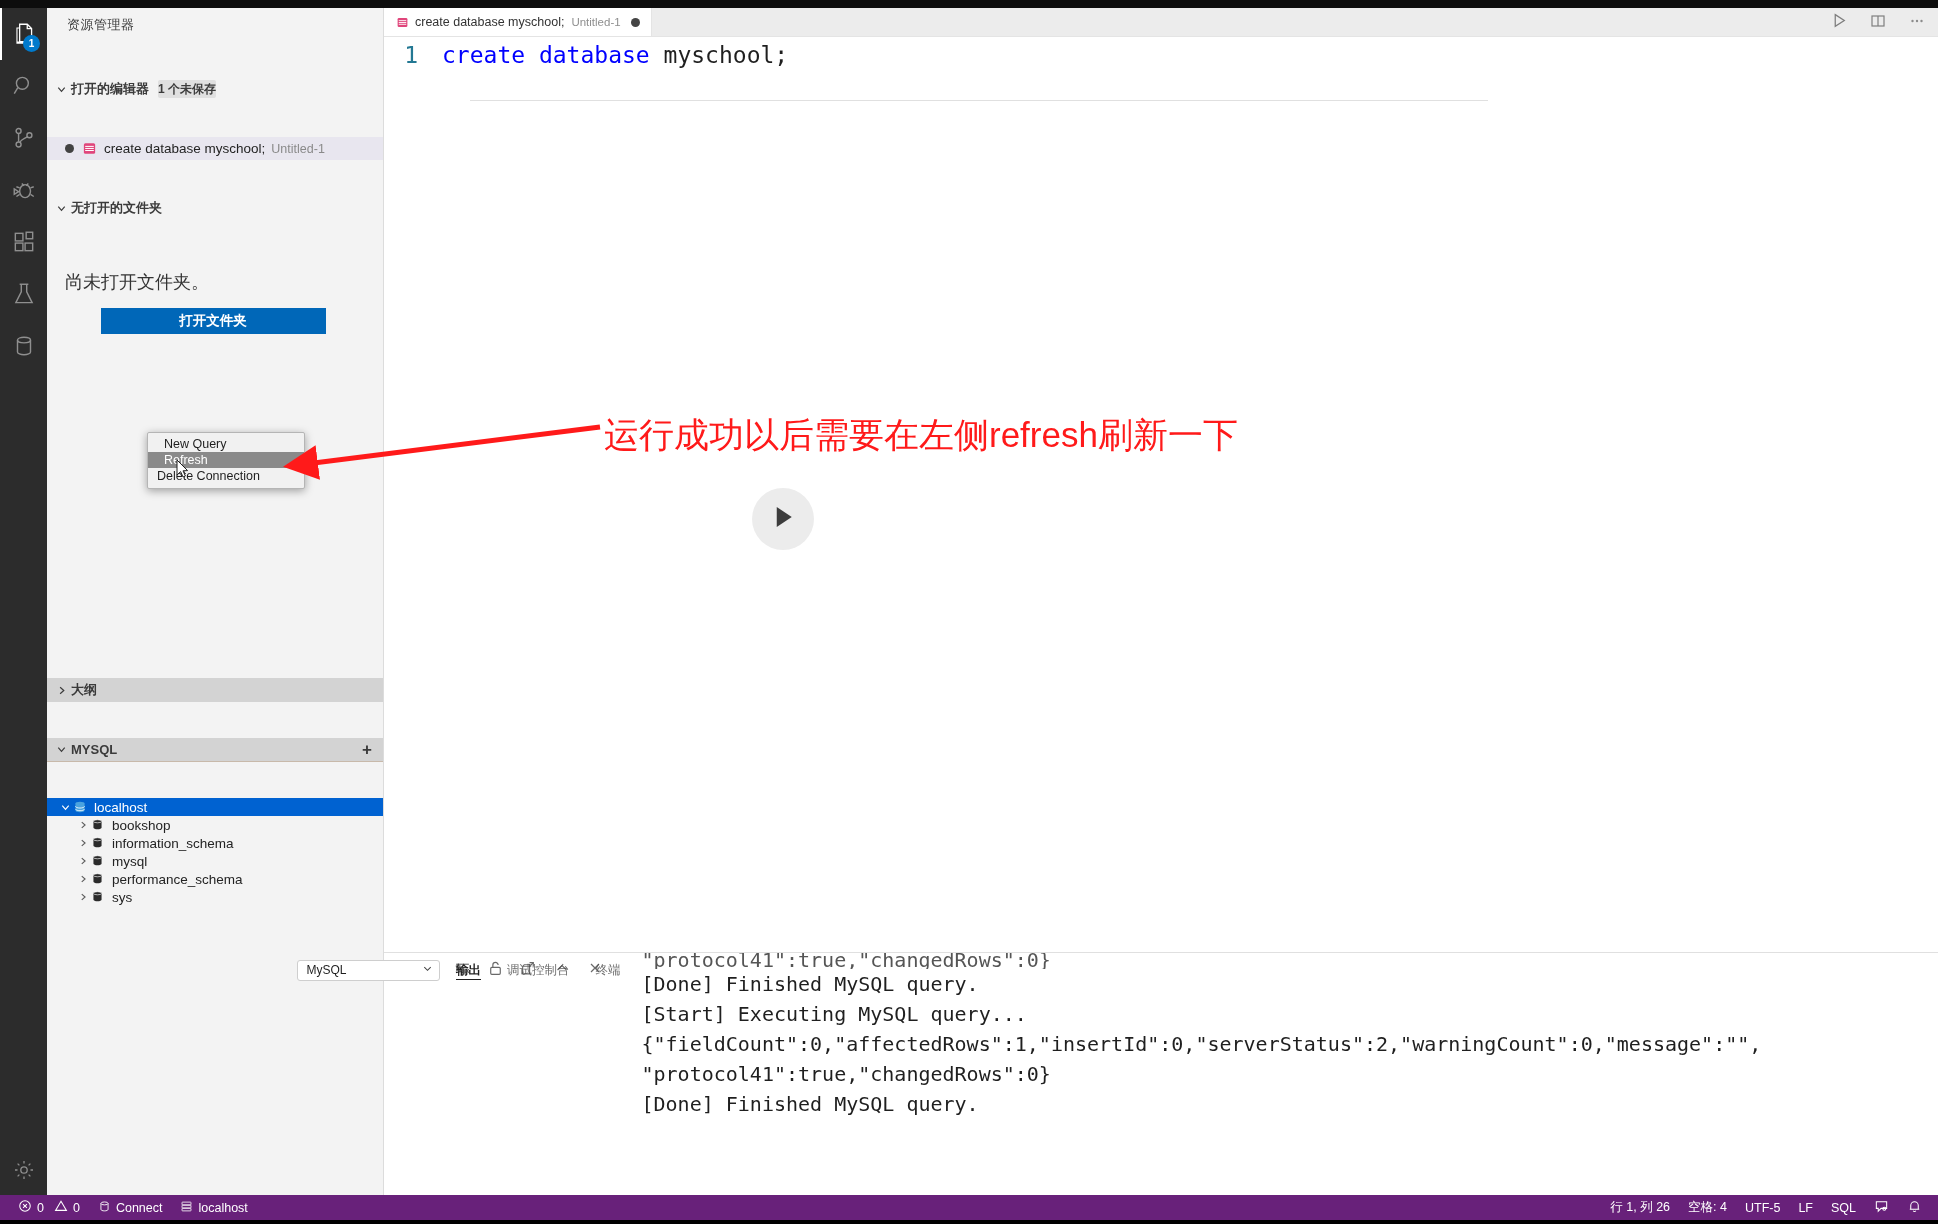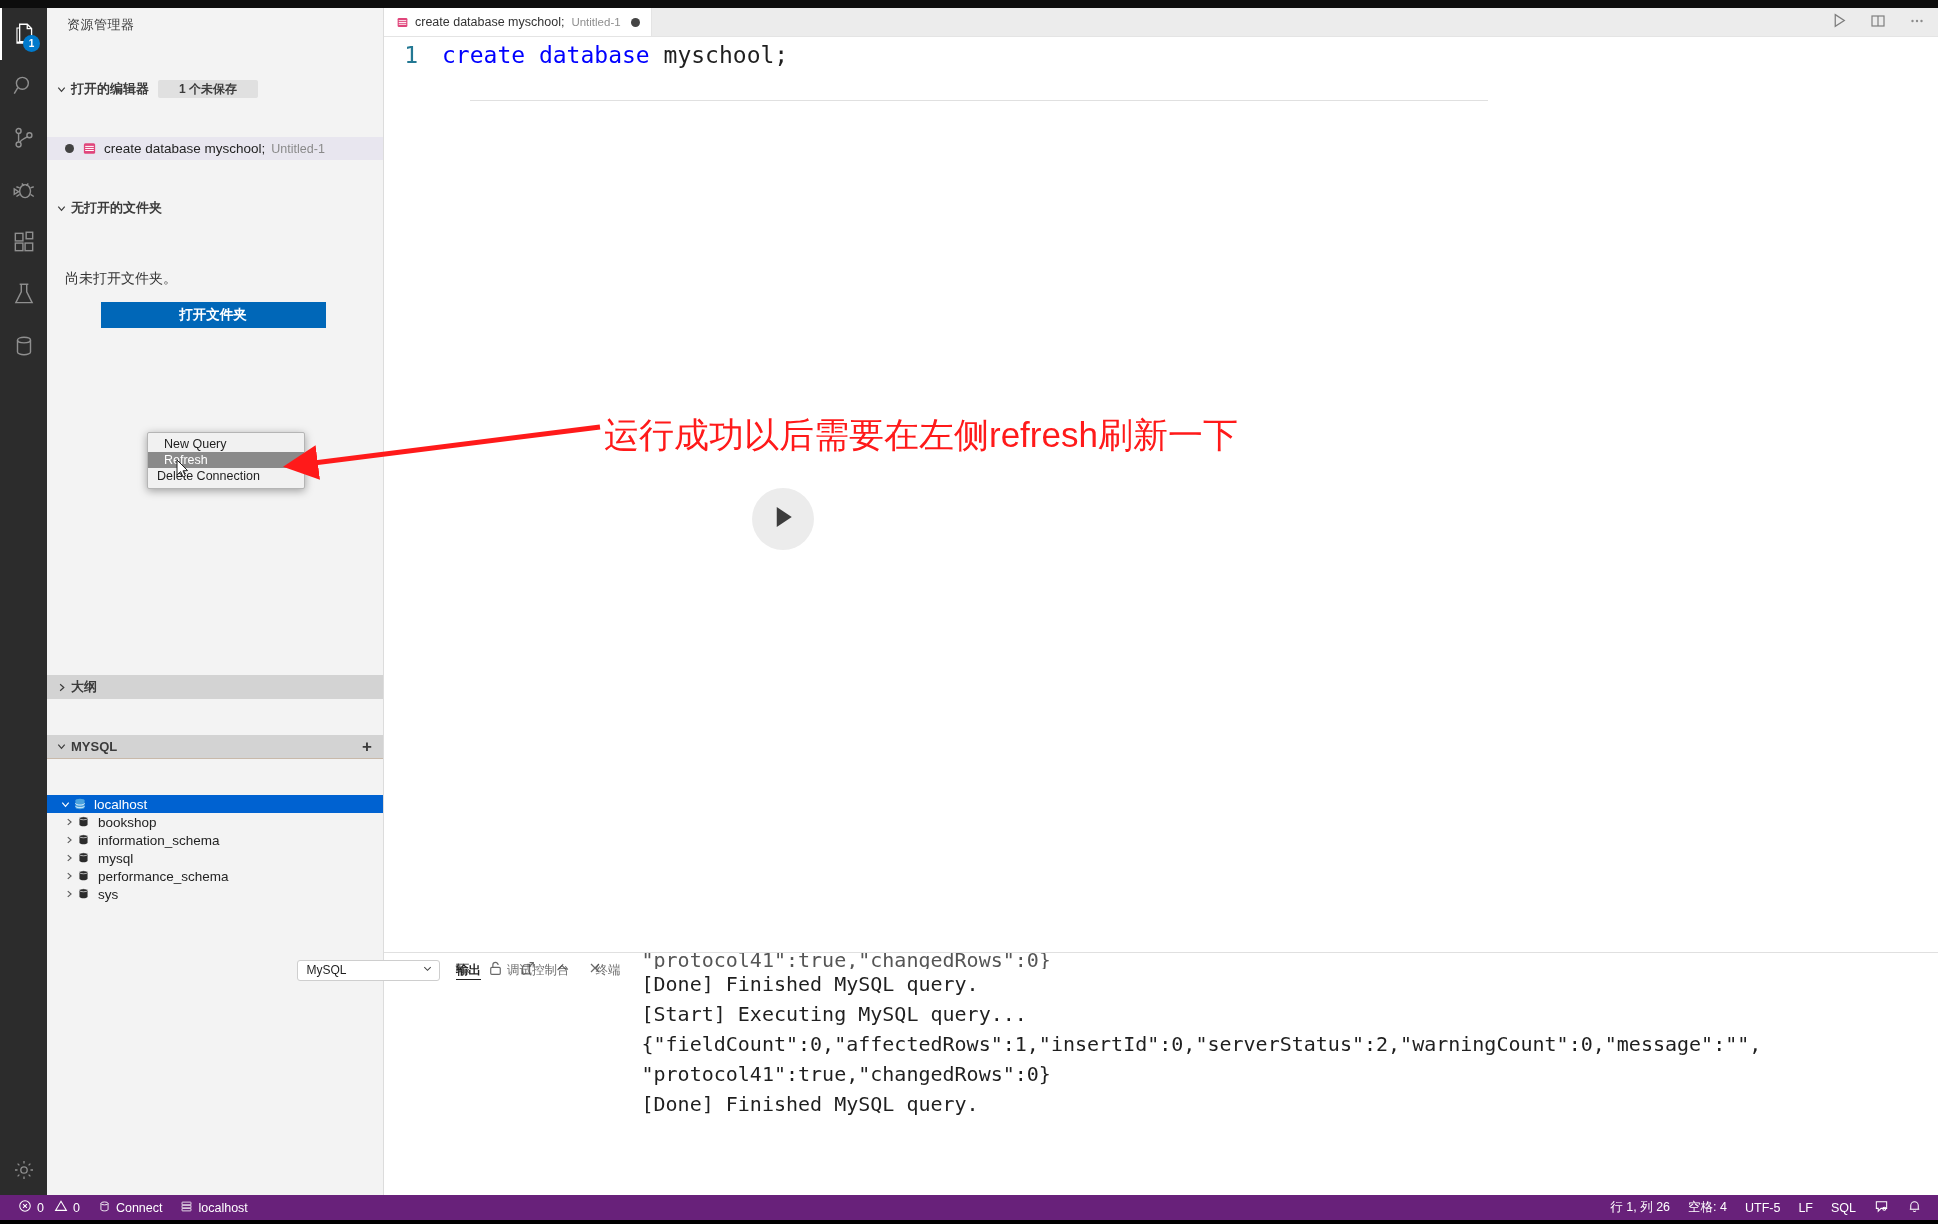--- a/index.html
+++ b/index.html
@@ -79,41 +79,41 @@
   .twisty {
     width: 16px; height: 16px;
     display: inline-flex; align-items: center; justify-content: center;
     margin-right: 2px; flex: none;
   }
   .badge-pill {
     margin-left: 9px;
     background: #e0e0e0;
     border-radius: 2px;
     font-size: 12px; font-weight: bold; color: #3b3b3b;
-    padding: 1px 21px;
+    padding: 1px 0;
     line-height: 16px;
   }
   .oe-row {
     height: 23px; display: flex; align-items: center;
     padding-left: 18px;
     background: #e8e6ef;
     font-size: 13.5px; color: #232323;
   }
   .dirty-dot {
     width: 9px; height: 9px; border-radius: 50%;
     background: #424242; margin-right: 8px; flex: none;
   }
   .sql-file-icon { width: 15px; height: 15px; margin-right: 7px; flex: none; }
   .oe-desc { color: #8a8a8a; font-size: 12.5px; margin-left: 6px; }
 
   .nofolder-body {
     background: #f3f3f3;
     padding: 14px 22px 10px 18px;
   }
-  .nofolder-text { font-size: 14px; color: #333; margin-bottom: 14px; }
+  .nofolder-text { font-size: 18px; color: #333; margin-bottom: 14px; }
   .openfolder-btn {
     display: block;
     width: 225px; margin: 0 auto;
     height: 26px; line-height: 26px;
     background: #0067b8; color: #fff;
     text-align: center; font-size: 13.5px; font-weight: bold;
     border: none; cursor: pointer;
   }
   .sb-filler { flex: 1; background: #f3f3f3; }
 
@@ -129,21 +129,21 @@
   .tree-row {
     height: 18px; display: flex; align-items: center;
     font-size: 13.5px; color: #232323;
     position: relative;
   }
   .tree-row.selected { background: #0062d1; color: #ffffff; }
   .tree-row .arrow {
     width: 16px; flex: none; display: flex; align-items: center; justify-content: center;
   }
   .tree-row .dbicon { width: 14px; height: 14px; margin-right: 7px; flex: none; }
-  .indent-1 { padding-left: 14px; align-items: center; }
+  .indent-1 { padding-left: 28px; align-items: center; }
 
   
   .ctxmenu {
     position: absolute;
     left: 147px; top: 432px;
     width: 158px;
     background: #f1f1f1;
     border: 1px solid #b5b5b5;
     box-shadow: 0 2px 8px rgba(0,0,0,.35);
     padding: 3px 0 4px 0;

